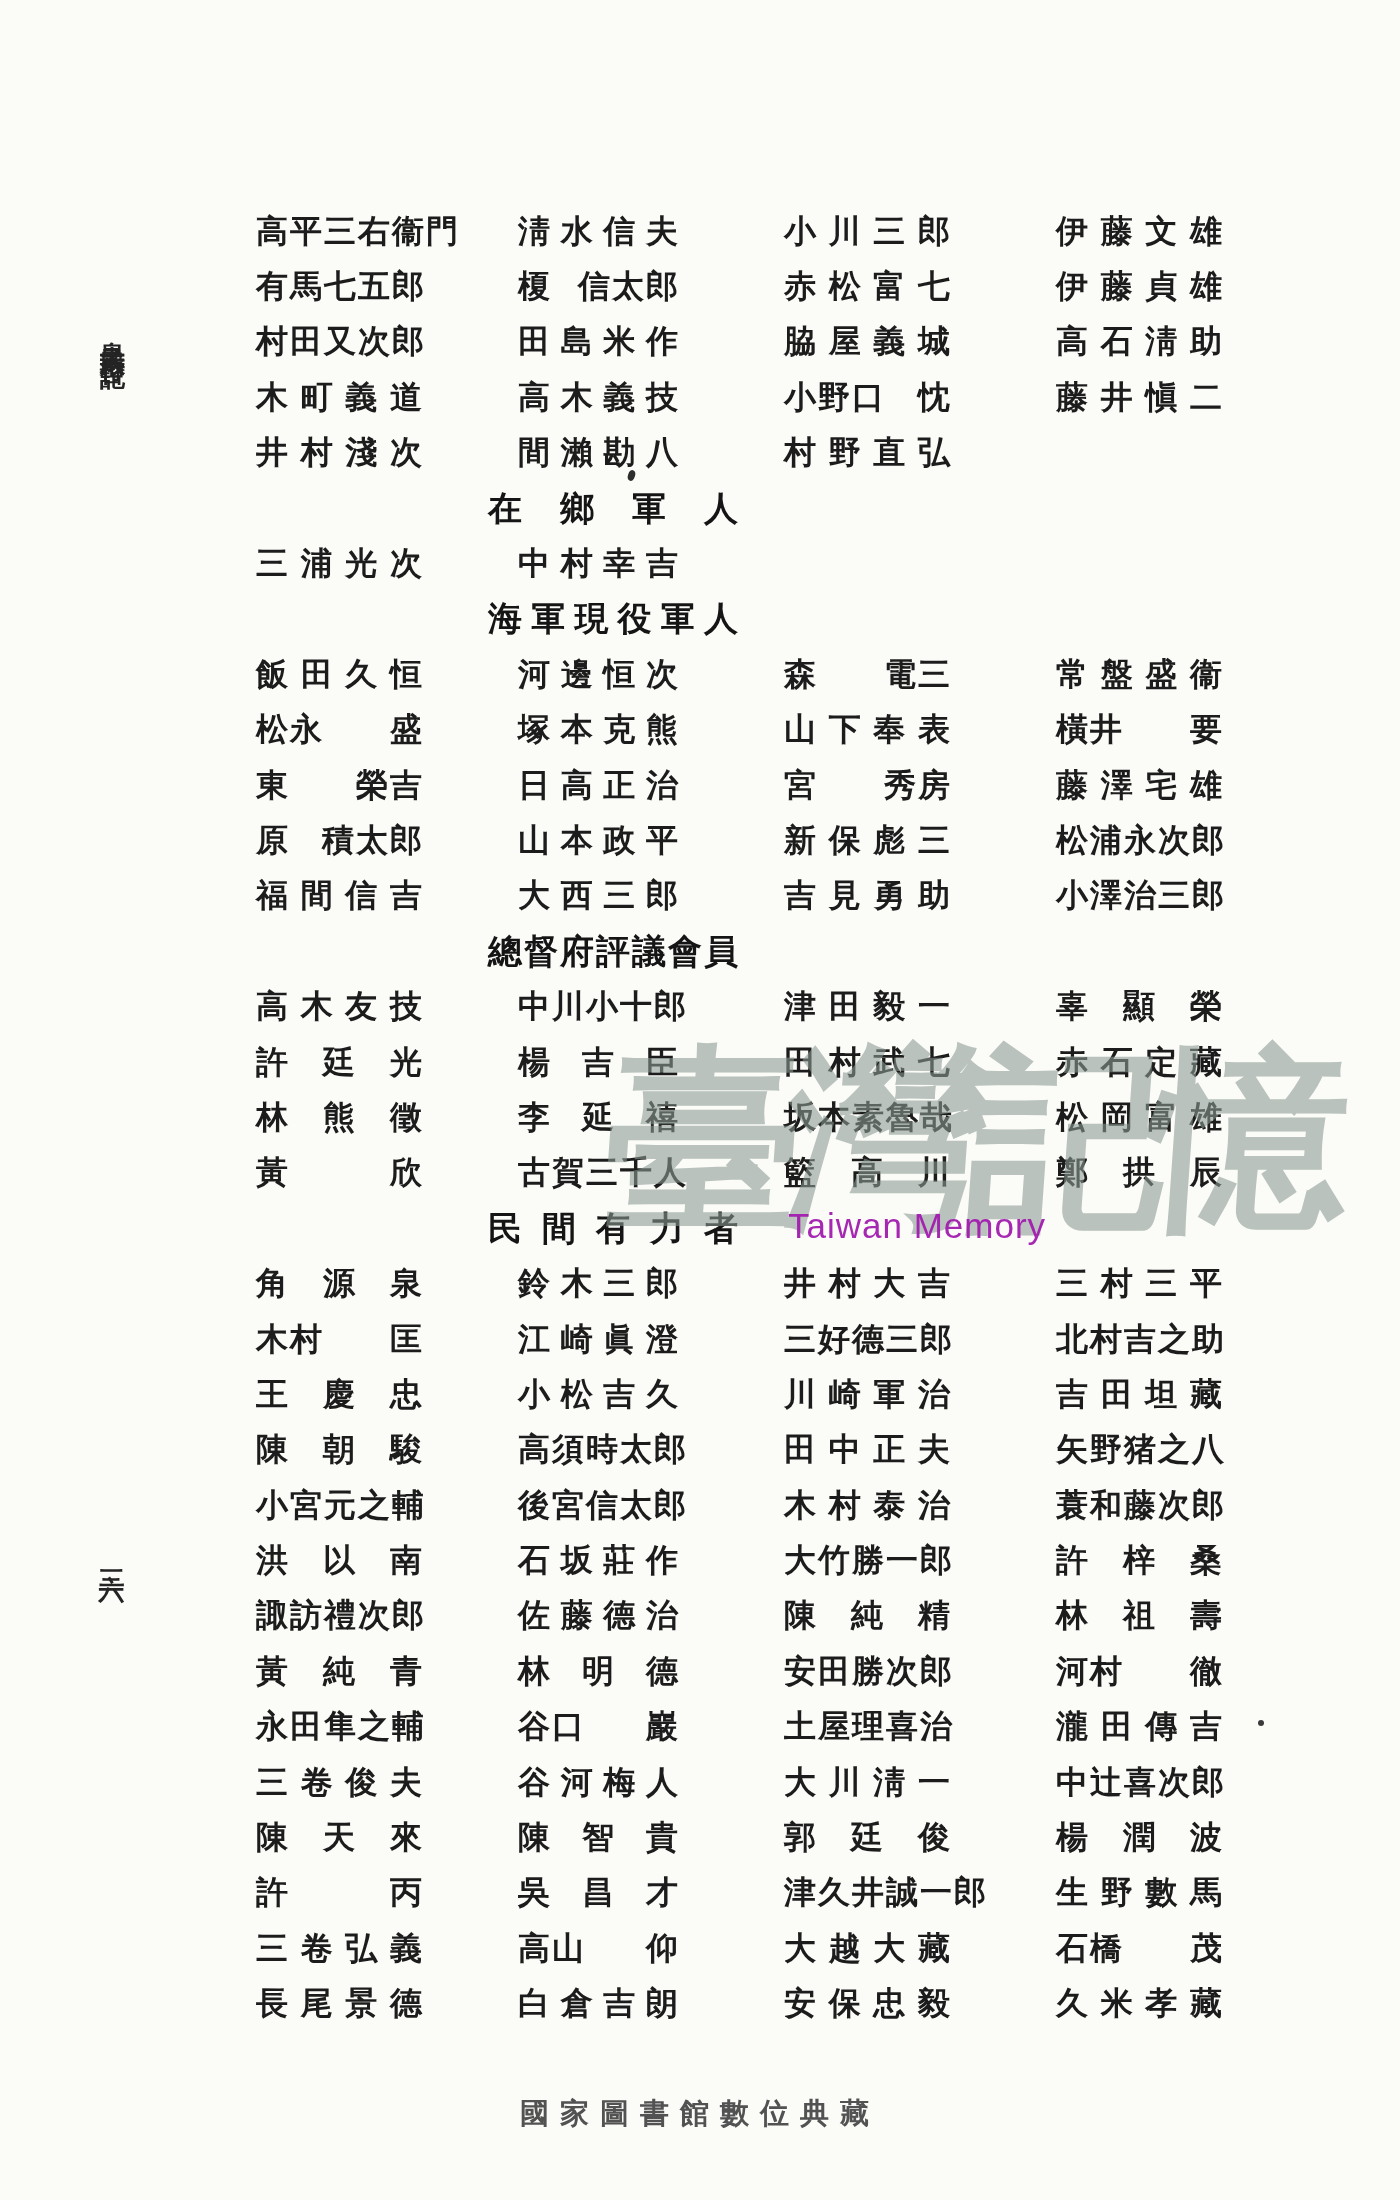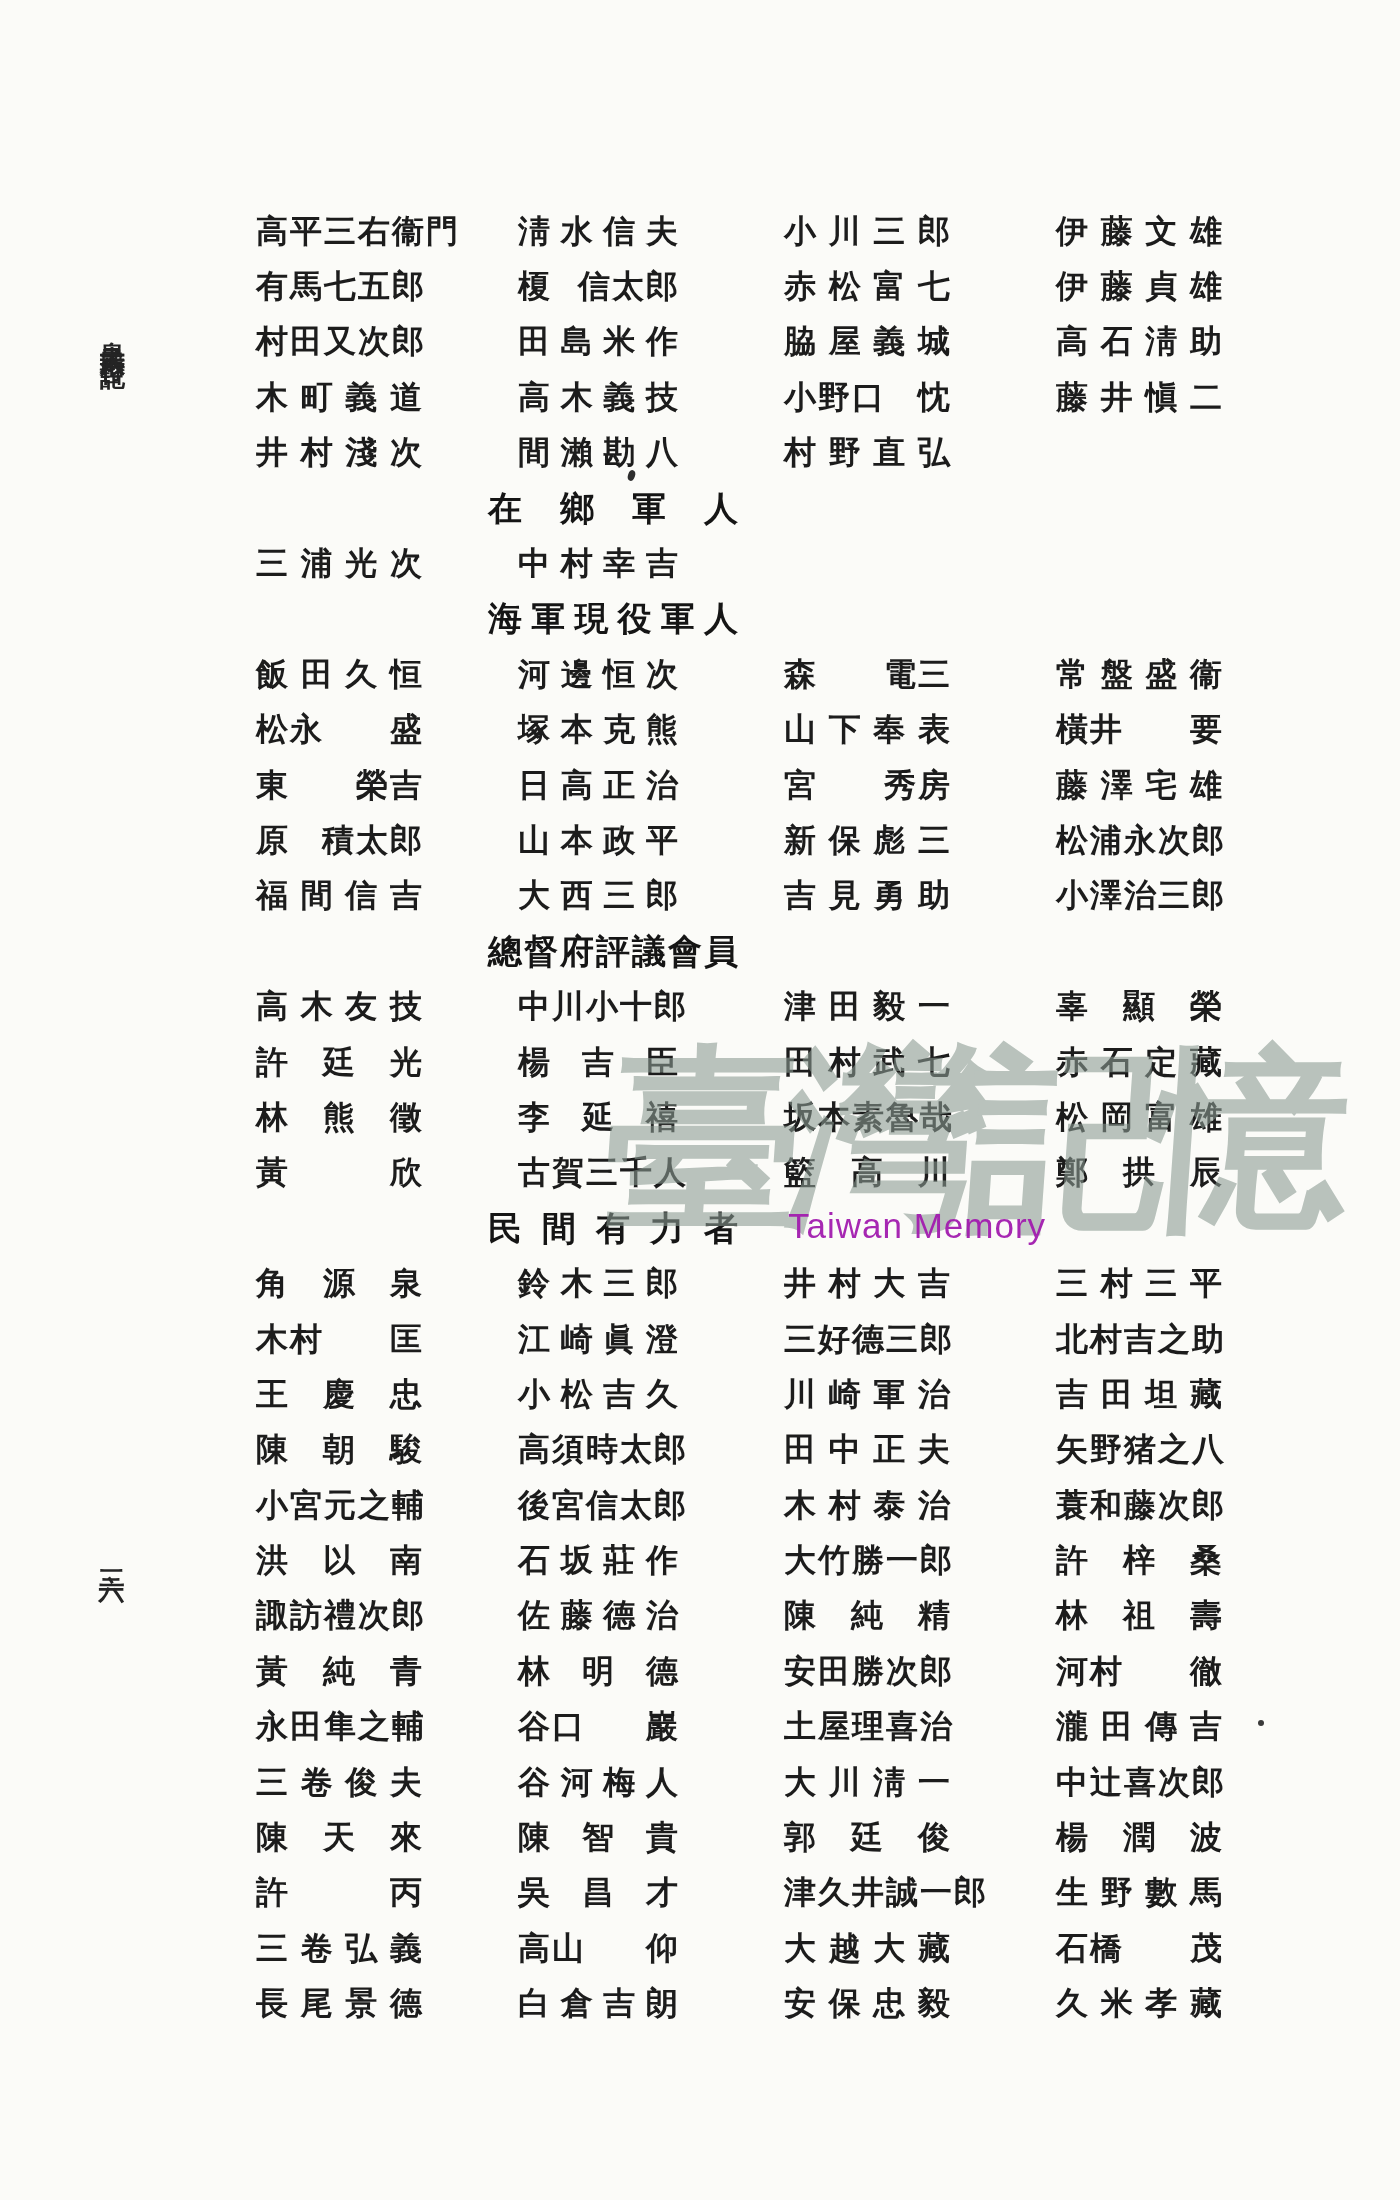--- a/index.html
+++ b/index.html
@@ -823,14 +823,15 @@
     </div>
 
   <div class="page-num">三六</div>
 
   <div class="wm">臺灣記憶</div>
   <div class="wm-latin">Taiwan Memory</div>
 
   <div class="speck1"></div>
   <div class="speck2"></div>
 
+  <div class="footer">國家圖書館數位典藏</div>
 
 </div>
 
 </body></html>

